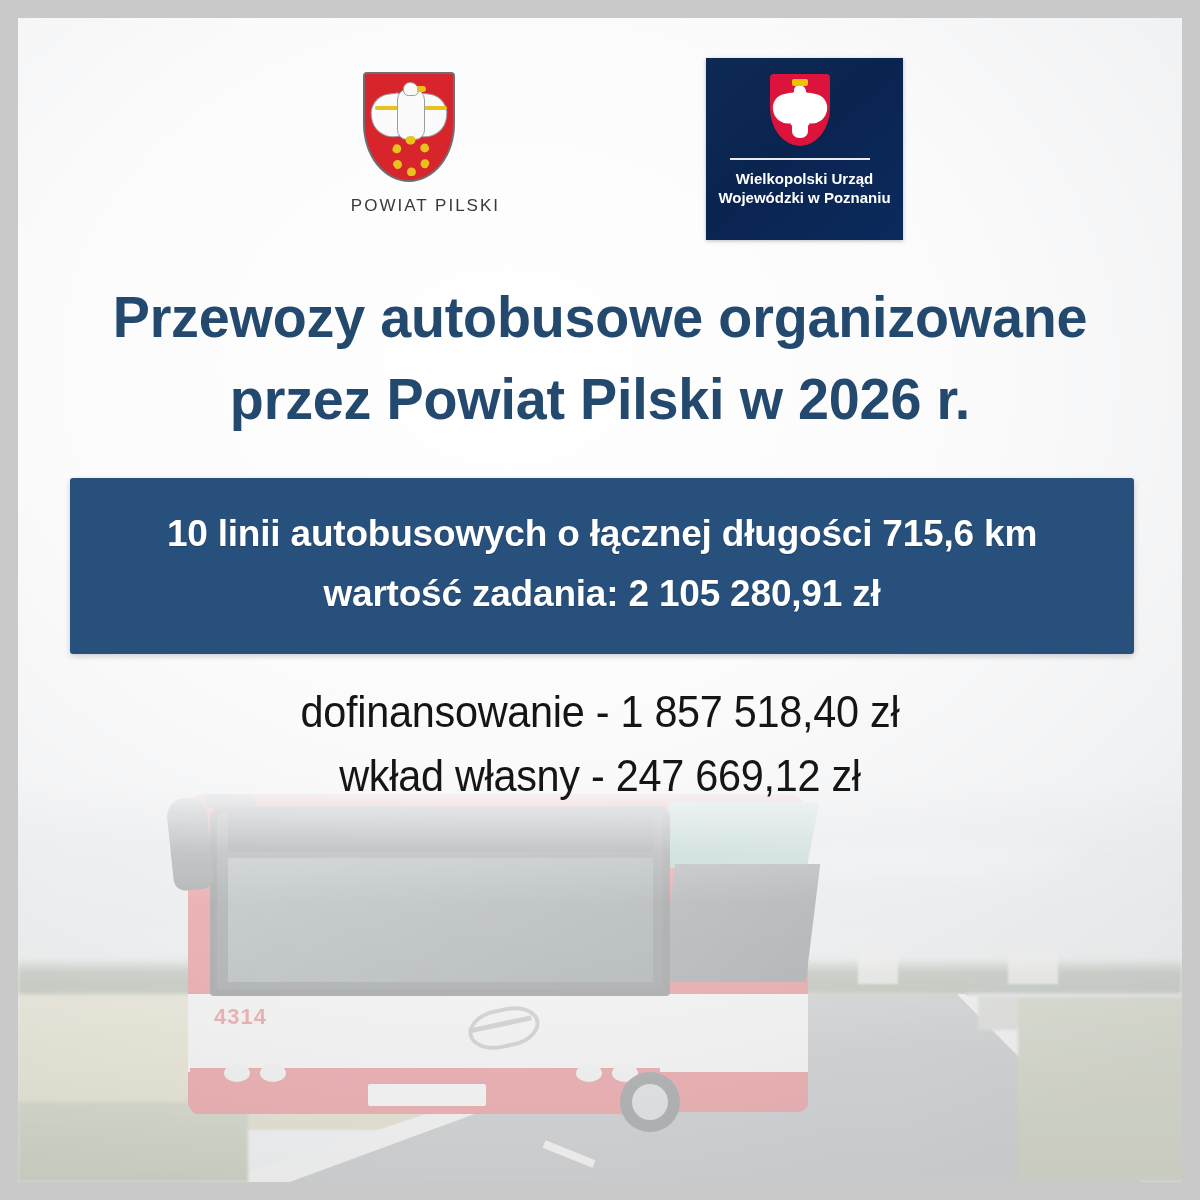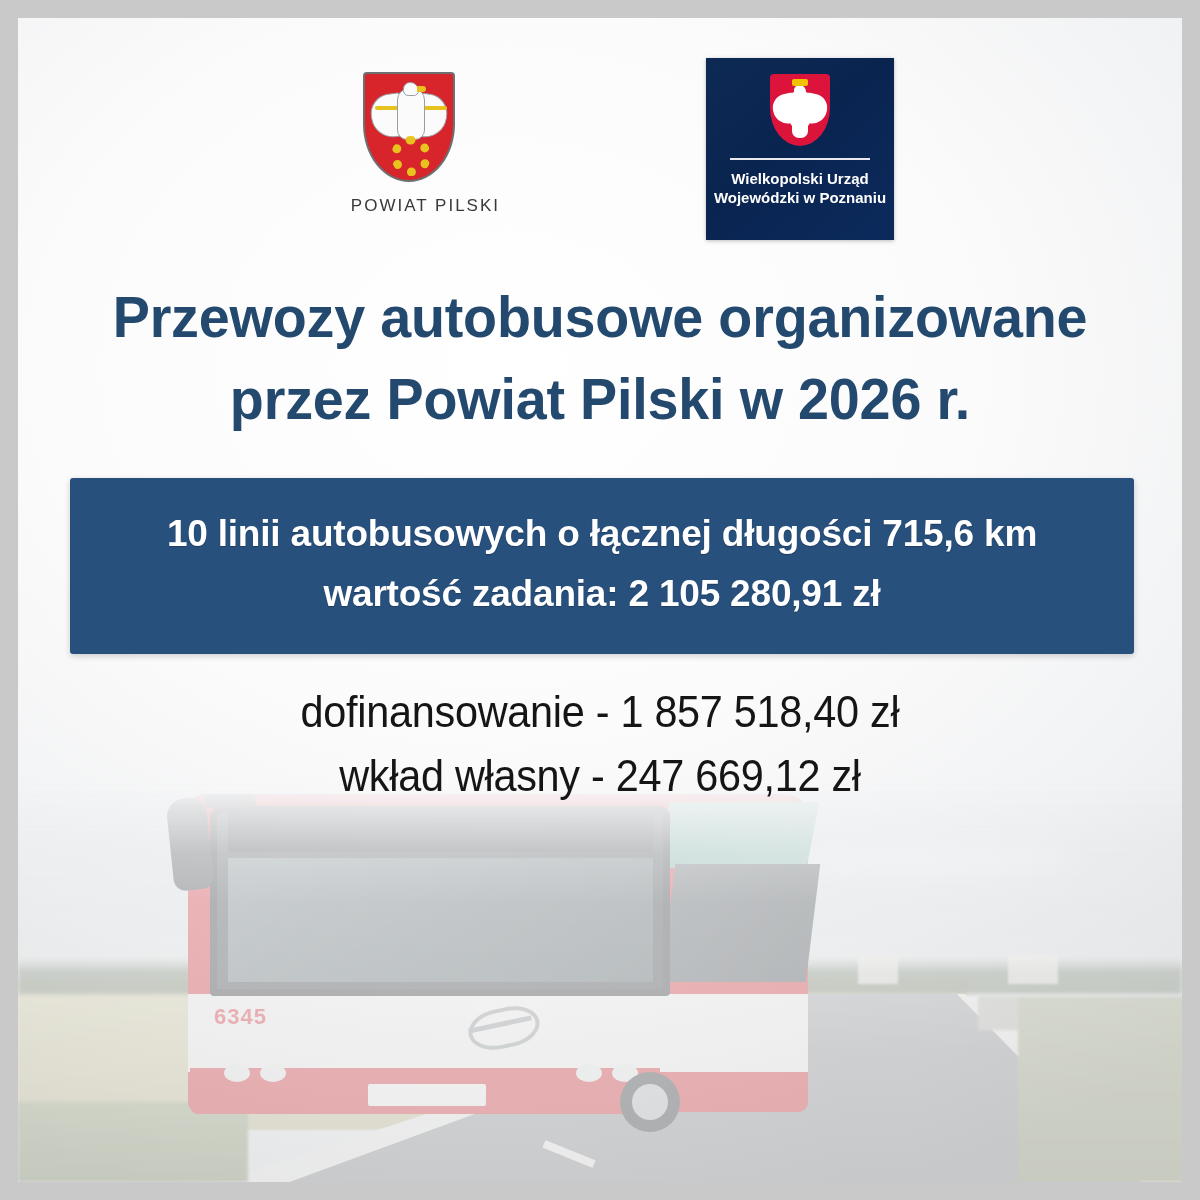--- a/index.html
+++ b/index.html
@@ -107,21 +107,21 @@
   #eagleHead{position:absolute;left:38px;top:8px;width:16px;height:14px;background:#fbfbfb;
     border:1px solid #9a9ea2;box-sizing:border-box;border-radius:8px 10px 6px 6px;}
   #eagleBeak{position:absolute;left:52px;top:12px;width:9px;height:6px;background:#e8c31d;border-radius:0 3px 3px 0;}
   #eagleBar{position:absolute;left:10px;top:32px;width:72px;height:4px;background:#e8c31d;border-radius:2px;}
   .wreathRing{position:absolute;left:26px;top:62px;width:40px;height:40px;border-radius:50%;
     border:9px dotted #e8c31d;box-sizing:border-box;}
   .logoCaption{margin-top:14px;font:400 17px "Liberation Sans",sans-serif;color:#38393b;letter-spacing:2.0px;}
 
   #logoWuw{position:absolute;left:688px;top:6px;width:188px;height:182px;
     background:linear-gradient(140deg,#0d2a54 0%,#0a2450 45%,#0b2a5c 100%);
-    box-shadow:0 1px 4px rgba(0,0,0,.25);}
+    box-shadow:0 1px 4px rgba(0,0,0,.25);padding-left:9px;}
   #wuwShield{position:absolute;left:64px;top:16px;width:60px;height:72px;
     background:#dc143c;border-radius:4px 4px 30px 30px / 4px 4px 38px 38px;}
   #wuwWingL{position:absolute;left:3px;top:20px;width:24px;height:30px;background:#fff;
     border-radius:14px 4px 3px 15px;transform:rotate(-10deg);}
   #wuwWingR{position:absolute;right:3px;top:20px;width:24px;height:30px;background:#fff;
     border-radius:4px 14px 15px 3px;transform:rotate(10deg);}
   #wuwBody{position:absolute;left:20px;top:16px;width:20px;height:38px;background:#fff;border-radius:9px 9px 7px 7px;}
   #wuwHead{position:absolute;left:24px;top:11px;width:12px;height:11px;background:#fff;border-radius:6px 7px 4px 4px;}
   #wuwCrown{position:absolute;left:22px;top:5px;width:16px;height:7px;background:#f2c200;border-radius:2px;}
   #wuwTail{position:absolute;left:22px;top:50px;width:16px;height:14px;background:#fff;border-radius:3px 3px 7px 7px;}
@@ -190,21 +190,21 @@
         <div id="mirrorGlass"></div>
       </div>
       <div id="bumper"></div>
       <div class="headlamp" style="left:56px;top:292px;"></div>
       <div class="headlamp" style="left:92px;top:292px;"></div>
       <div class="headlamp" style="left:408px;top:292px;"></div>
       <div class="headlamp" style="left:444px;top:292px;"></div>
       <div id="plate"></div>
       <div id="solarisMark"></div>
       <div id="solarisBar"></div>
-      <div id="busNum">6345</div>
+      <div id="busNum">4314</div>
       <div id="wheel1"></div>
       <div id="wheel1i"></div>
     </div>
   </div>
 
   <div id="logos">
 
     <div id="logoPowiat">
       <div class="shield">
         <div class="eagleWing" id="wingL"></div>

